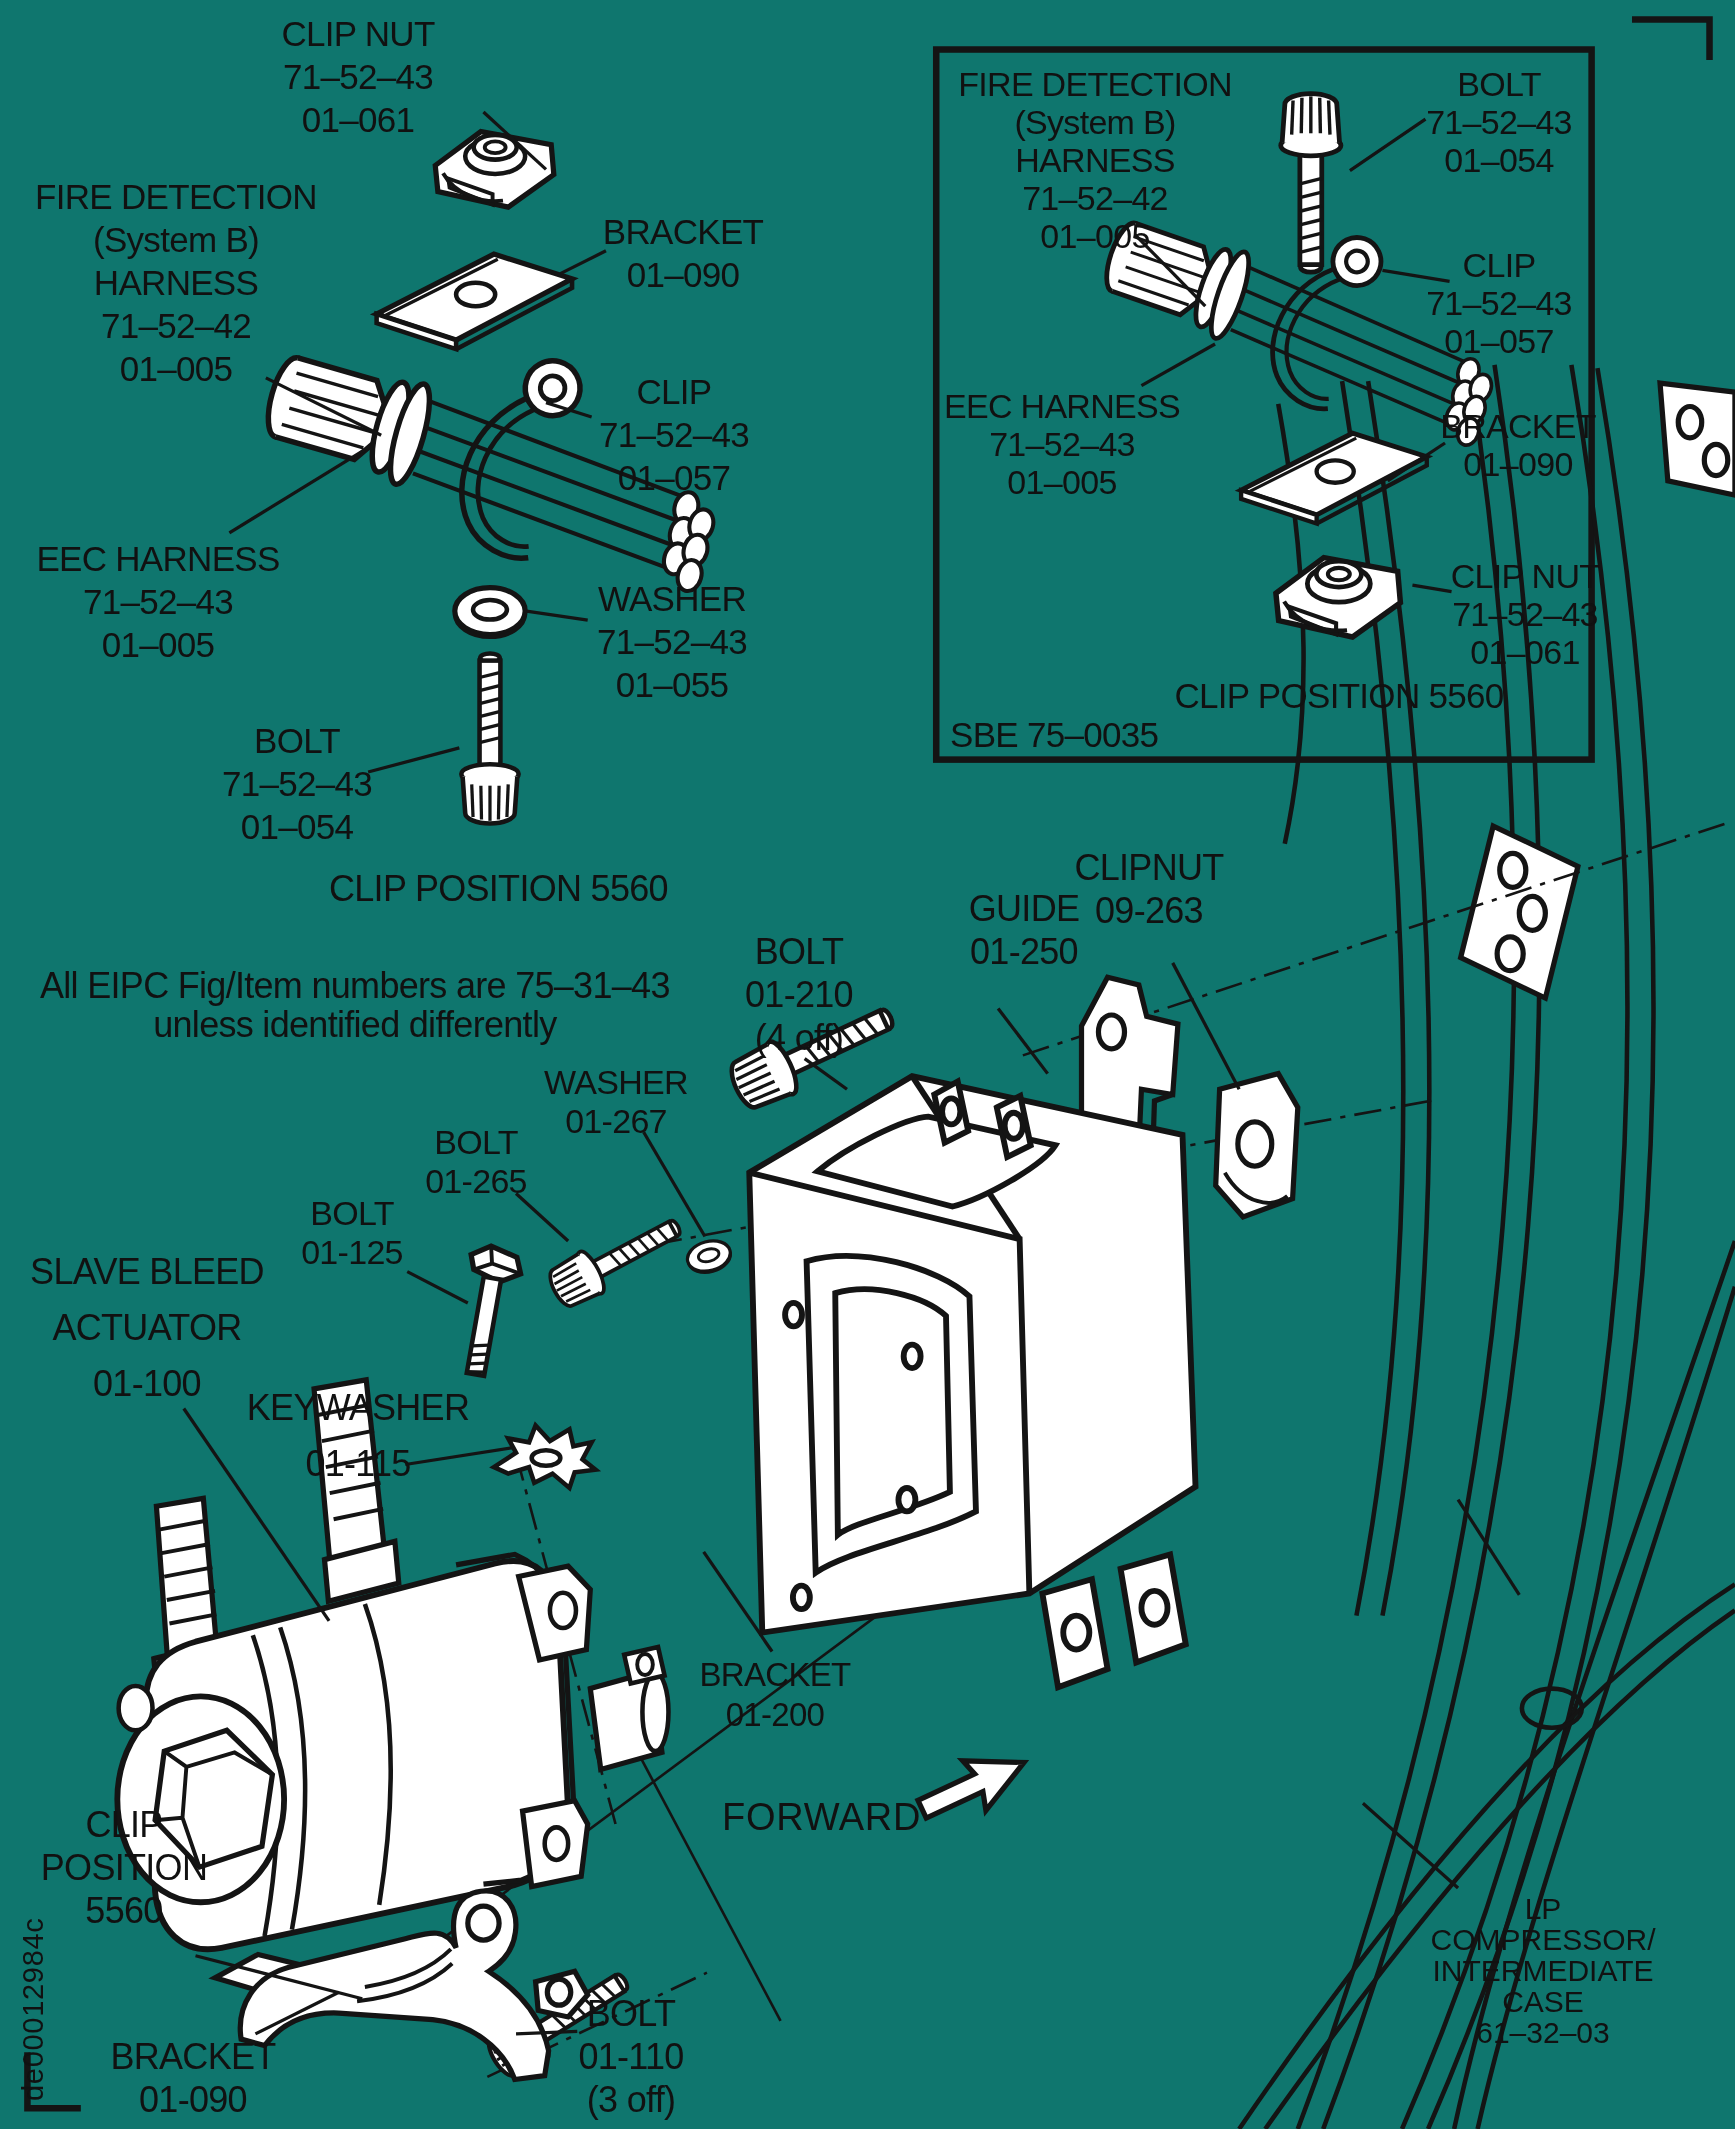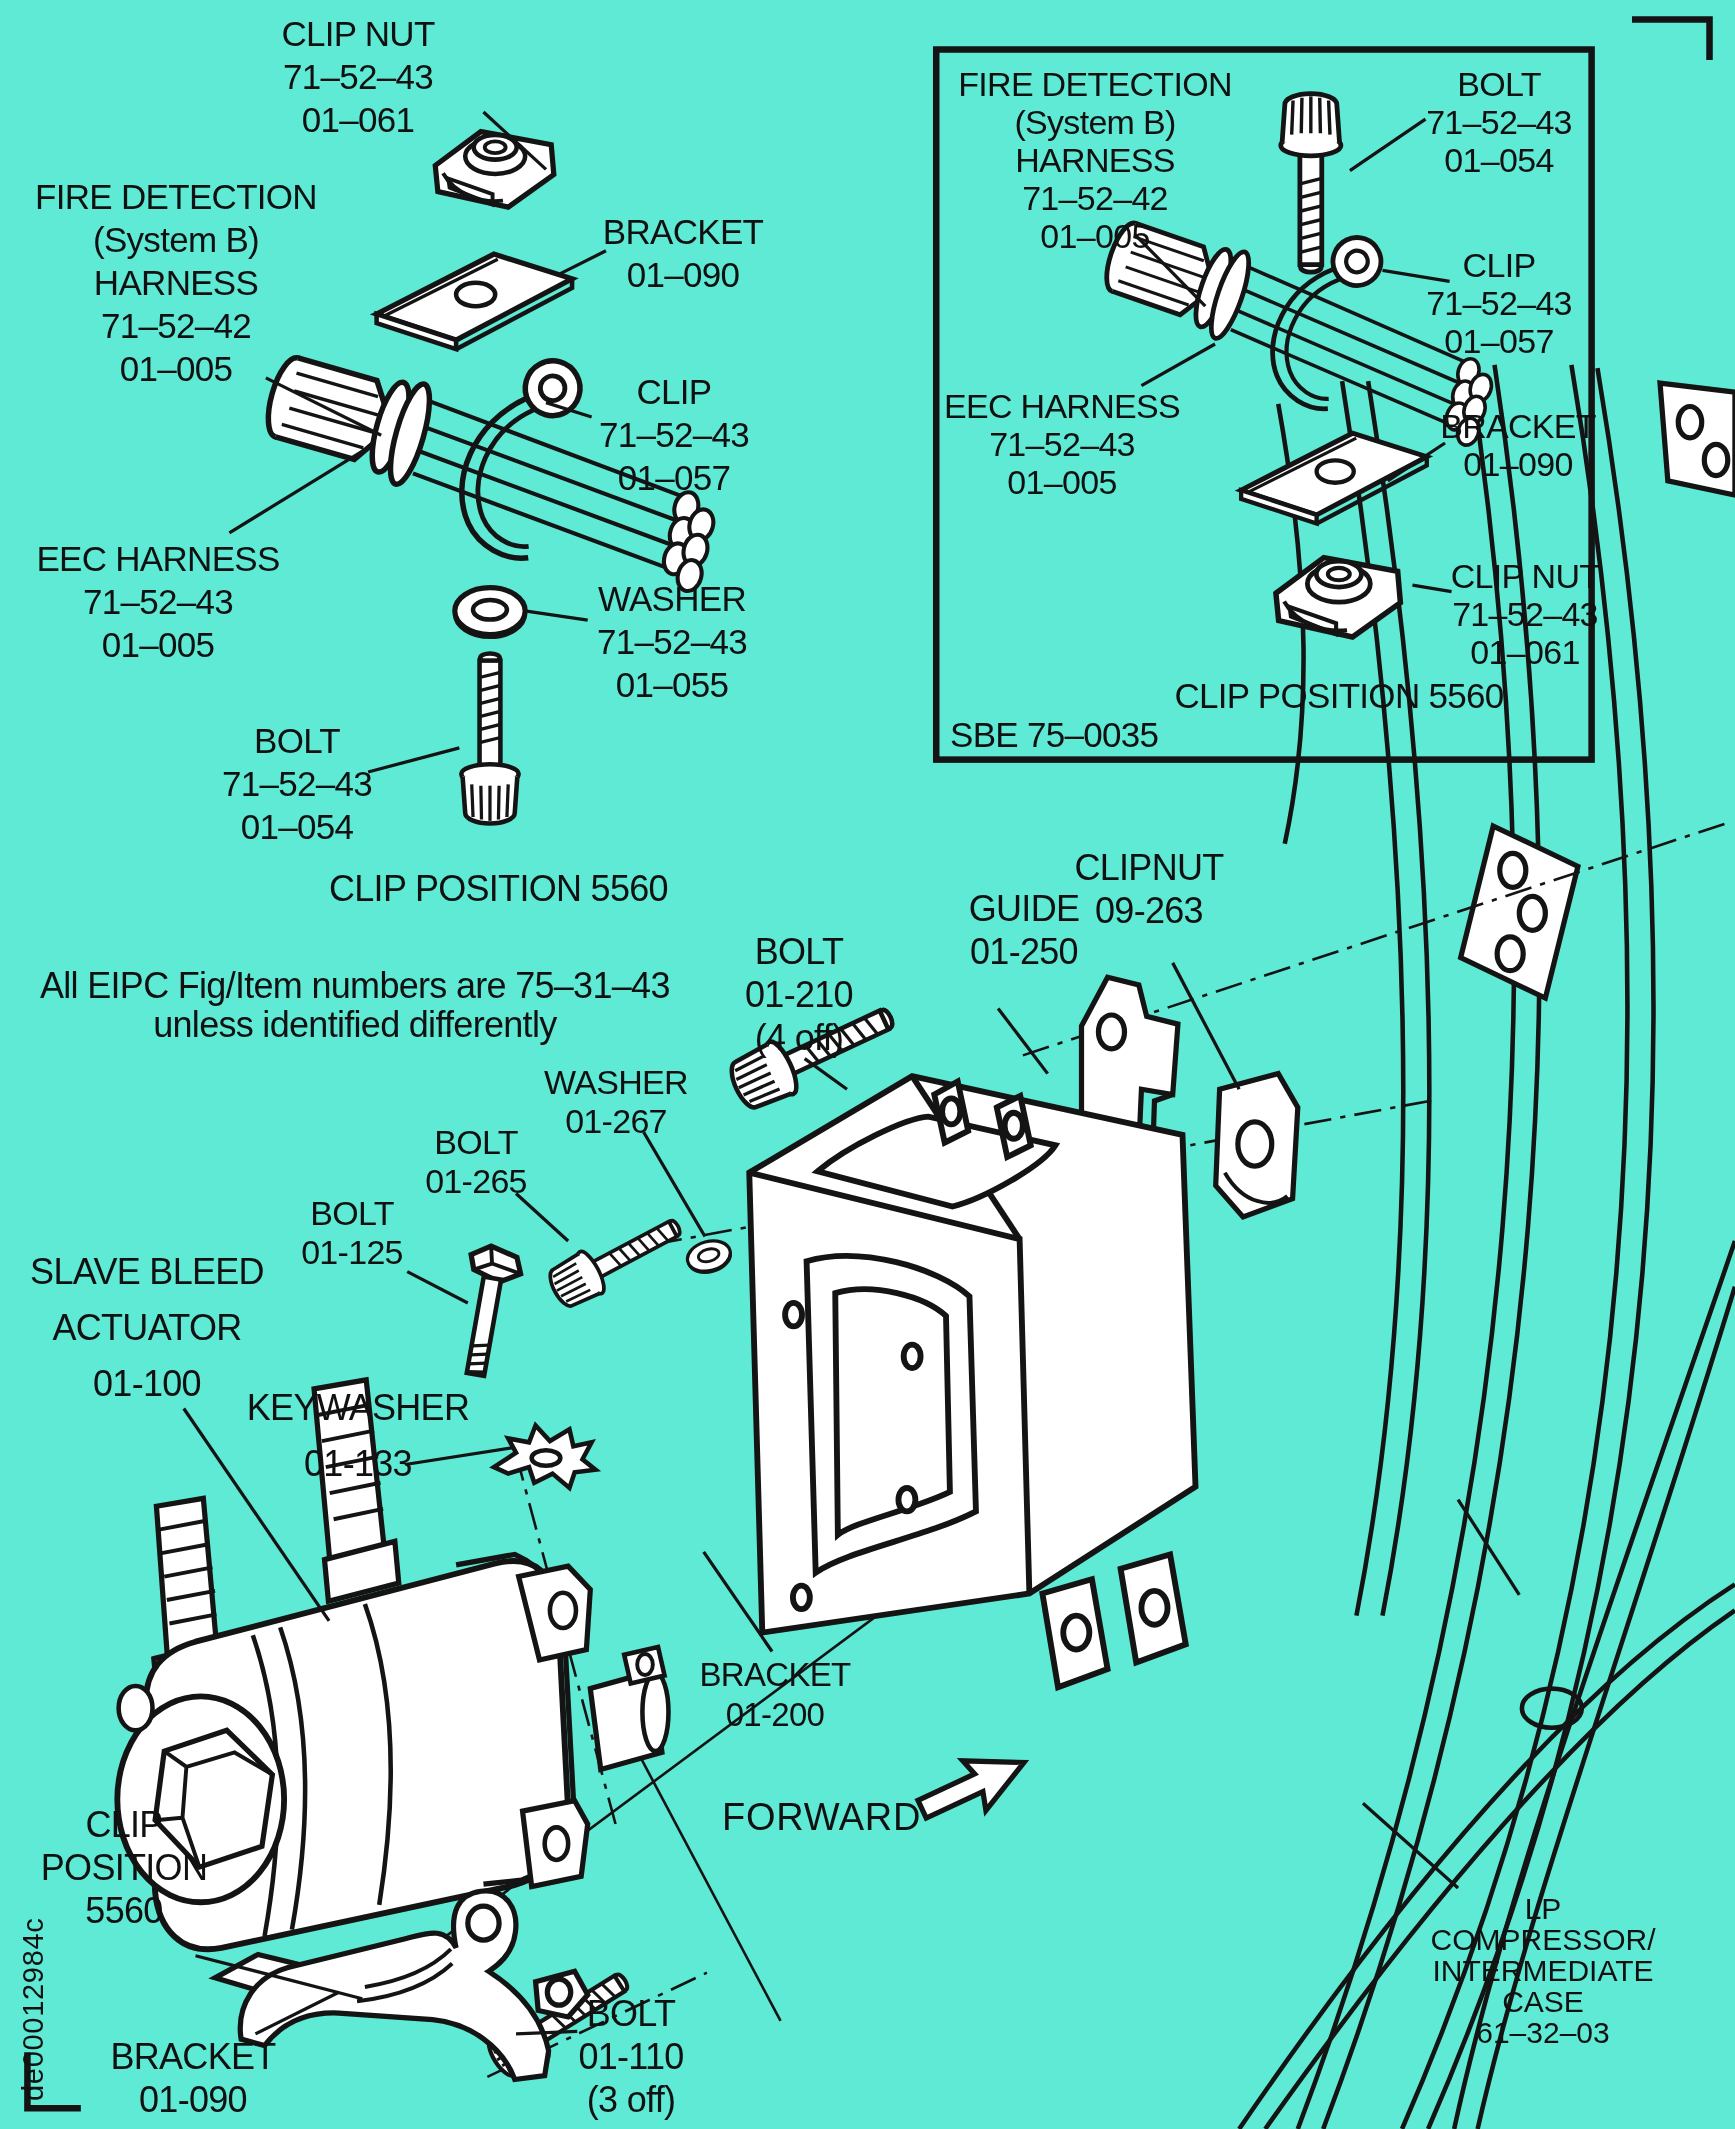--- a/index.html
+++ b/index.html
@@ -1,17 +1,17 @@
 <!DOCTYPE html>
 <html style="font-size:10.4px"><head>
 <meta charset="utf-8">
 <style>
   html,body{margin:0;padding:0;background:#888;}
   #page{
-    position:relative;width:1735px;height:2129px;background:#5eead4;
+    position:relative;width:1735px;height:2129px;background:#0f766e;
     font-family:"Liberation Sans", sans-serif;color:#111;overflow:hidden;
   }
   #art{position:absolute;left:0;top:0;}
   .lbl{
     position:absolute;white-space:pre-line;text-align:center;
     font-size:35px;line-height:43px;letter-spacing:-0.7px;color:#111;
     transform:translateX(-50%);
   }
   .lbl.left{transform:none;text-align:center;}
   .inset-lbl{font-size:34px;line-height:38px;}
@@ -346,21 +346,21 @@
 <div class="lbl small" style="left:616px;top:1063px">WASHER
 01-267</div>
 <div class="lbl small" style="left:476px;top:1123px">BOLT
 01-265</div>
 <div class="lbl small" style="left:352px;top:1194px">BOLT
 01-125</div>
 <div class="lbl big open" style="left:147px;top:1244px">SLAVE BLEED
 ACTUATOR
 01-100</div>
 <div class="lbl big open" style="left:358px;top:1380px">KEYWASHER
-01-133</div>
+01-115</div>
 <div class="lbl b200" style="left:775px;top:1655px">BRACKET
 01-200</div>
 <div class="lbl left forward single" style="left:722px;top:1796px">FORWARD</div>
 <div class="lbl big" style="left:124px;top:1803px">CLIP
 POSITION
 5560</div>
 <div class="lbl big" style="left:193px;top:2035px">BRACKET
 01-090</div>
 <div class="lbl big" style="left:631px;top:1992px">BOLT
 01-110

